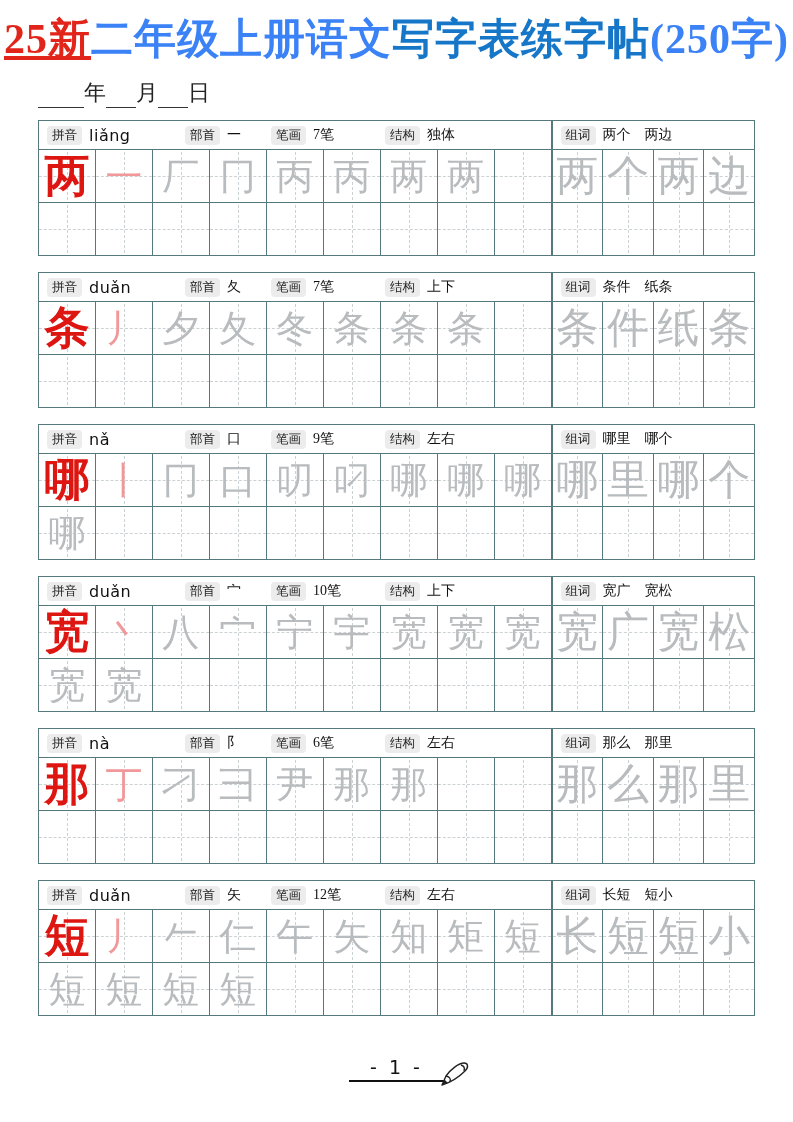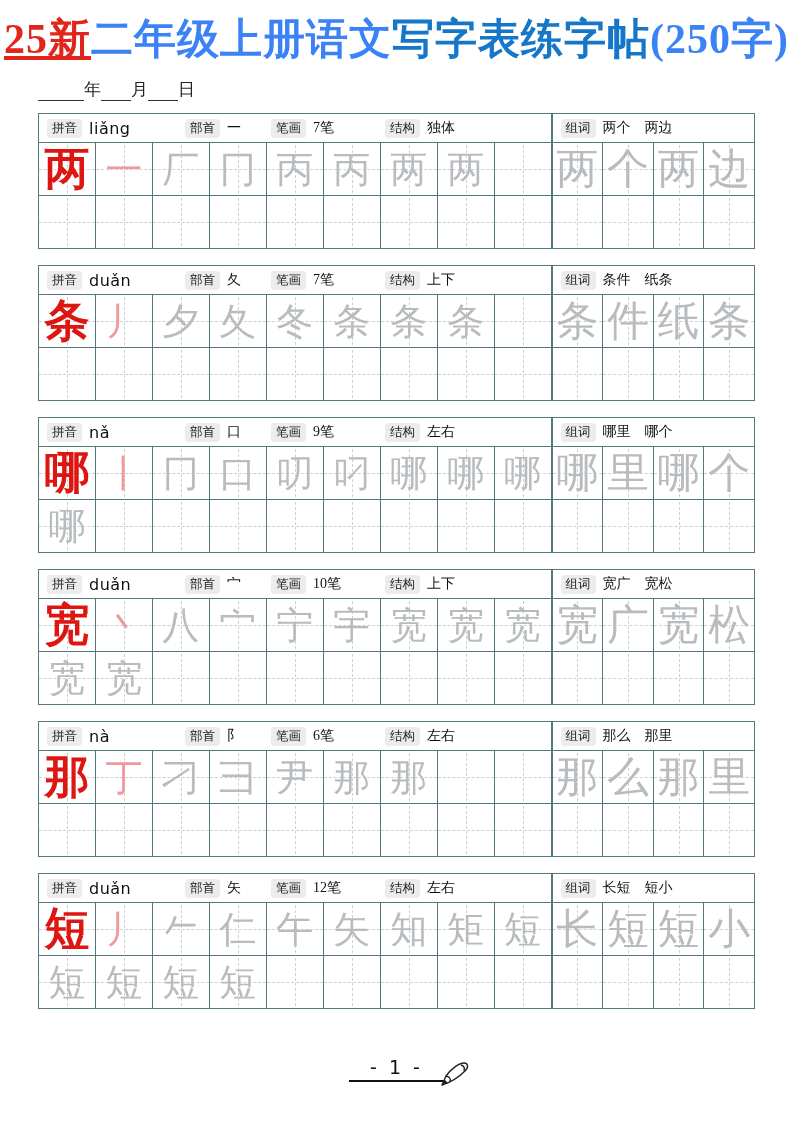--- a/index.html
+++ b/index.html
@@ -16,21 +16,21 @@
   .title{
     text-align:center;padding-top:16px;font-size:42px;font-weight:bold;
     letter-spacing:1px;line-height:1.1;white-space:nowrap;
   }
   .t-red{color:var(--red);text-decoration:underline;}
   .t-blue{color:var(--blue);}
   .t-black{color:#3b82f6;}
   
   .info-row{
     display:flex;justify-content:space-between;align-items:flex-end;
-    margin:16px 38px 12px 38px;font-size:17px;color:#222;
+    margin:16px 38px 12px 38px;font-size:22px;color:#222;
   }
   .blank{display:inline-block;border-bottom:1.5px solid #333;height:1.05em;vertical-align:bottom;}
   .w46{width:46px;} .w30{width:30px;} .w40{width:40px;} .w32{width:32px;} .w128{width:128px;}
   .gap{display:inline-block;width:18px;}
   
   .blocks{margin:0 38px;}
   .block{display:flex;justify-content:space-between;margin-bottom:16px;}
   .panel{border:1px solid var(--border);background:#fff;}
   .panel.left{width:548px;}
   .panel.right{width:217px;}

